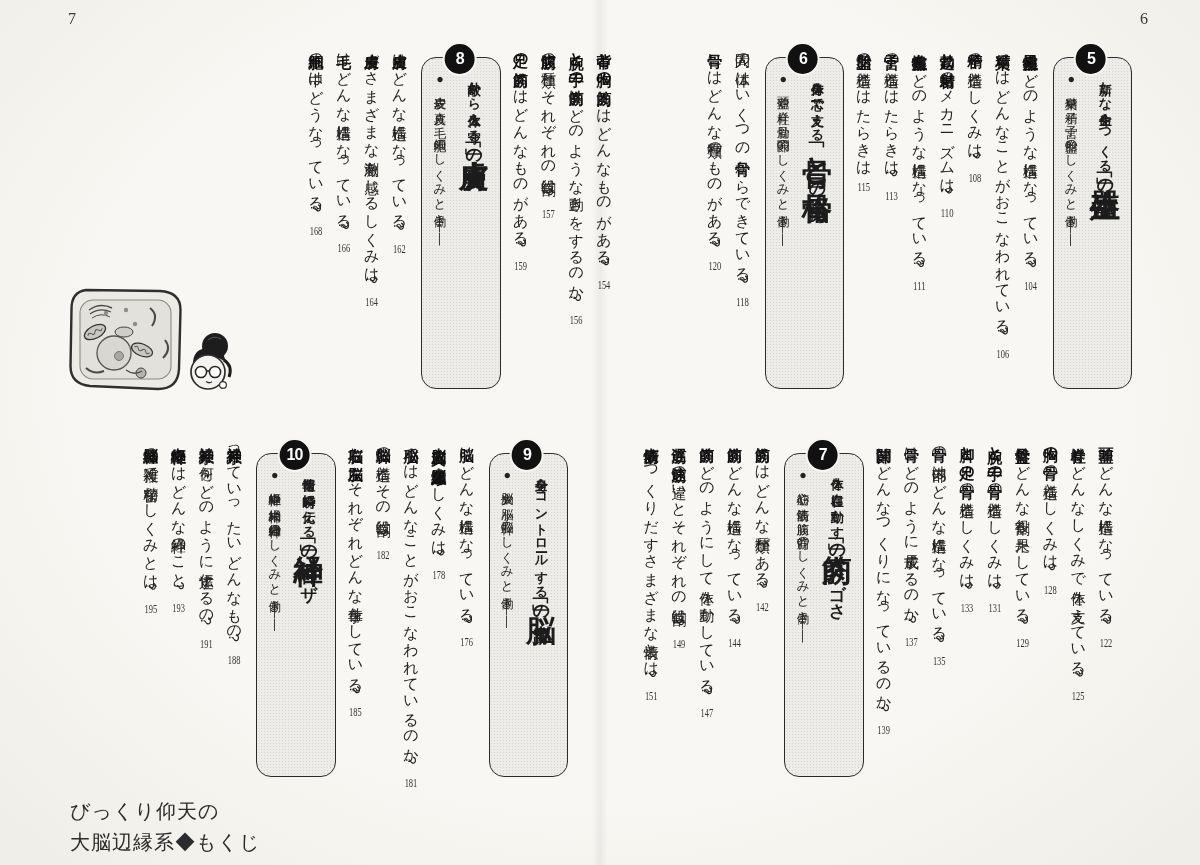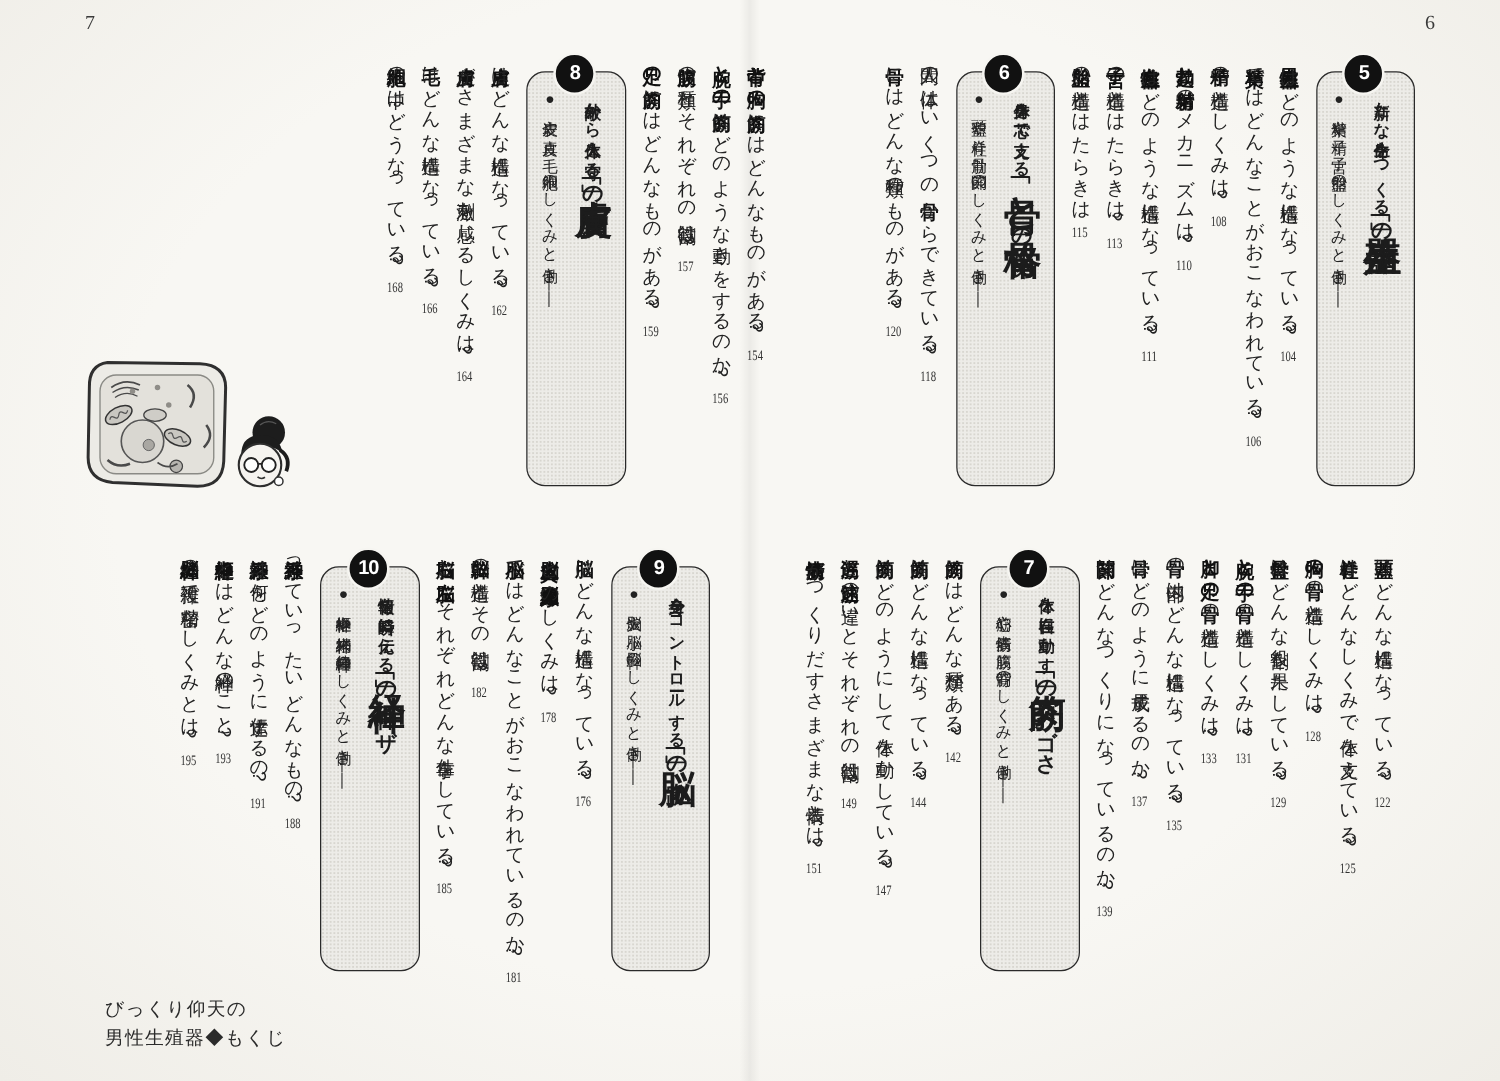--- a/index.html
+++ b/index.html
@@ -68,22 +68,22 @@
   .toc-item .b{font-weight:700;color:#111;}
   .pnum{
     font-family:"Liberation Serif", serif;
     font-size:11.5px;color:#333;letter-spacing:0;
     margin-inline-start:12px;
     text-combine-upright:all;
   }
 
   
   .footer{
-    position:absolute;left:84px;top:796px;writing-mode:horizontal-tb;
-    font-size:15px;line-height:1.55;color:#2b2b2b;letter-spacing:1px;
+    position:absolute;left:70px;top:796px;writing-mode:horizontal-tb;
+    font-size:20px;line-height:1.55;color:#2b2b2b;letter-spacing:1px;
   }
 
   
   .illus{position:absolute;left:62px;top:280px;width:178px;height:122px;}
 </style>
 </head>
 <body>
 
 <div class="gutter"></div>
 
@@ -224,14 +224,14 @@
     <circle cx="139" cy="92" r="5.6" fill="rgba(255,255,255,0.85)" stroke="#222" stroke-width="1.5"></circle>
     <circle cx="153" cy="92" r="5.6" fill="rgba(255,255,255,0.85)" stroke="#222" stroke-width="1.5"></circle>
     <line x1="144.5" y1="91" x2="147.5" y2="91" stroke="#222" stroke-width="1.4"></line>
     <path d="M144 101.5 q3 2.4 6 0.3" fill="none" stroke="#333" stroke-width="1.3"></path>
     <circle cx="161" cy="105" r="3.4" fill="#ffffff" stroke="#333" stroke-width="1.2"></circle>
   </g>
 </svg>
 
 <div class="footer">
   <div>びっくり仰天の</div>
-  <div>男性生殖器◆もくじ</div>
+  <div>大脳辺縁系◆もくじ</div>
 </div>
 
 </body></html>

